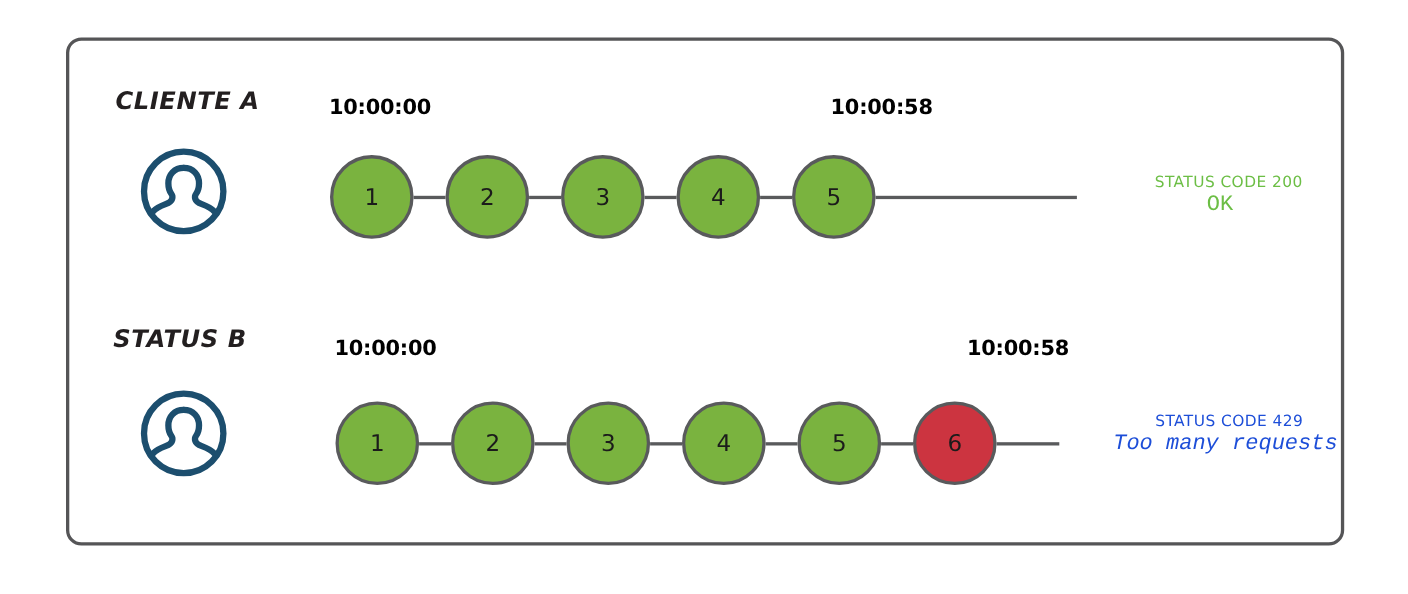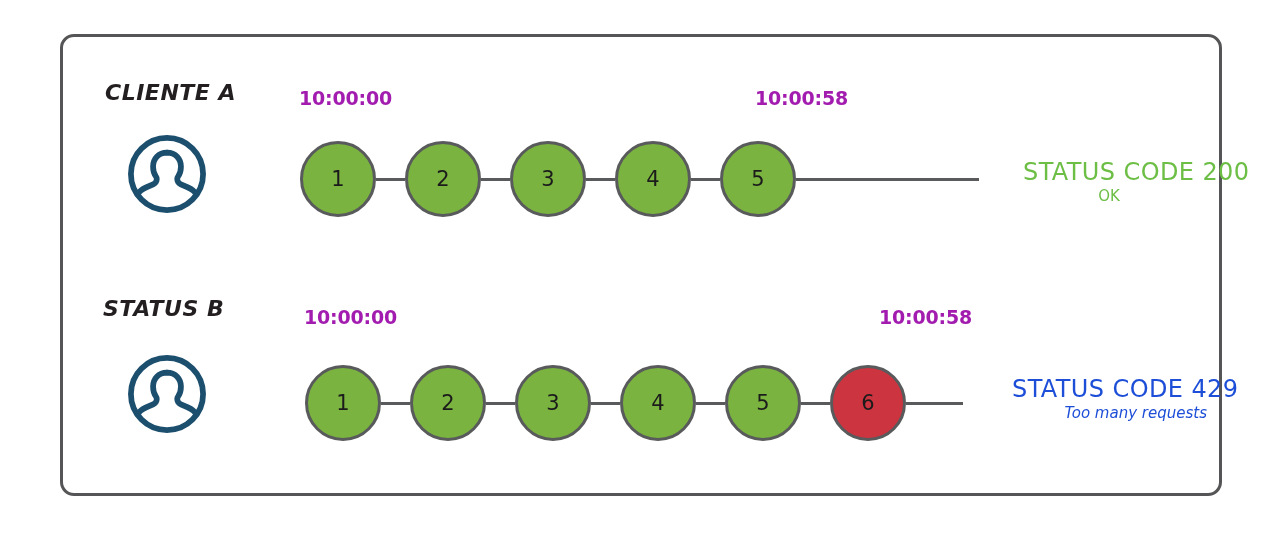--- a/index.html
+++ b/index.html
@@ -53,21 +53,21 @@
     width: 82px;
     height: 82px;
   }
 
   
   .timestamp {
     position: absolute;
     font-family: "DejaVu Sans", sans-serif;
     font-size: 19px;
     font-weight: 700;
-    color: #a21caf;
+    color: #000000;
     white-space: nowrap;
     letter-spacing: -0.2px;
   }
 
   
   .chain {
     position: absolute;
     display: flex;
     align-items: center;
   }
@@ -96,25 +96,27 @@
 
   
   .status {
     position: absolute;
     font-family: "DejaVu Sans", sans-serif;
     text-align: center;
     white-space: nowrap;
     line-height: 1.22;
   }
   .status .line1 {
-    font-size: 24px;
+    font-size: 14px;
     letter-spacing: 0.4px;
+    margin-left: 16px;
   }
   .status .line2 {
-    font-size: 15px;
+    font-size: 20px;
+    font-family: Liberation Mono, monospace;
   }
   .status.ok       { color: #6cbe45; }
   .status.error    { color: #1d4ed8; }
   .status.error .line2 { font-style: italic; text-align: right; }
 </style>
 </head>
 <body>
 
 <div id="diagram-frame"></div>
 

